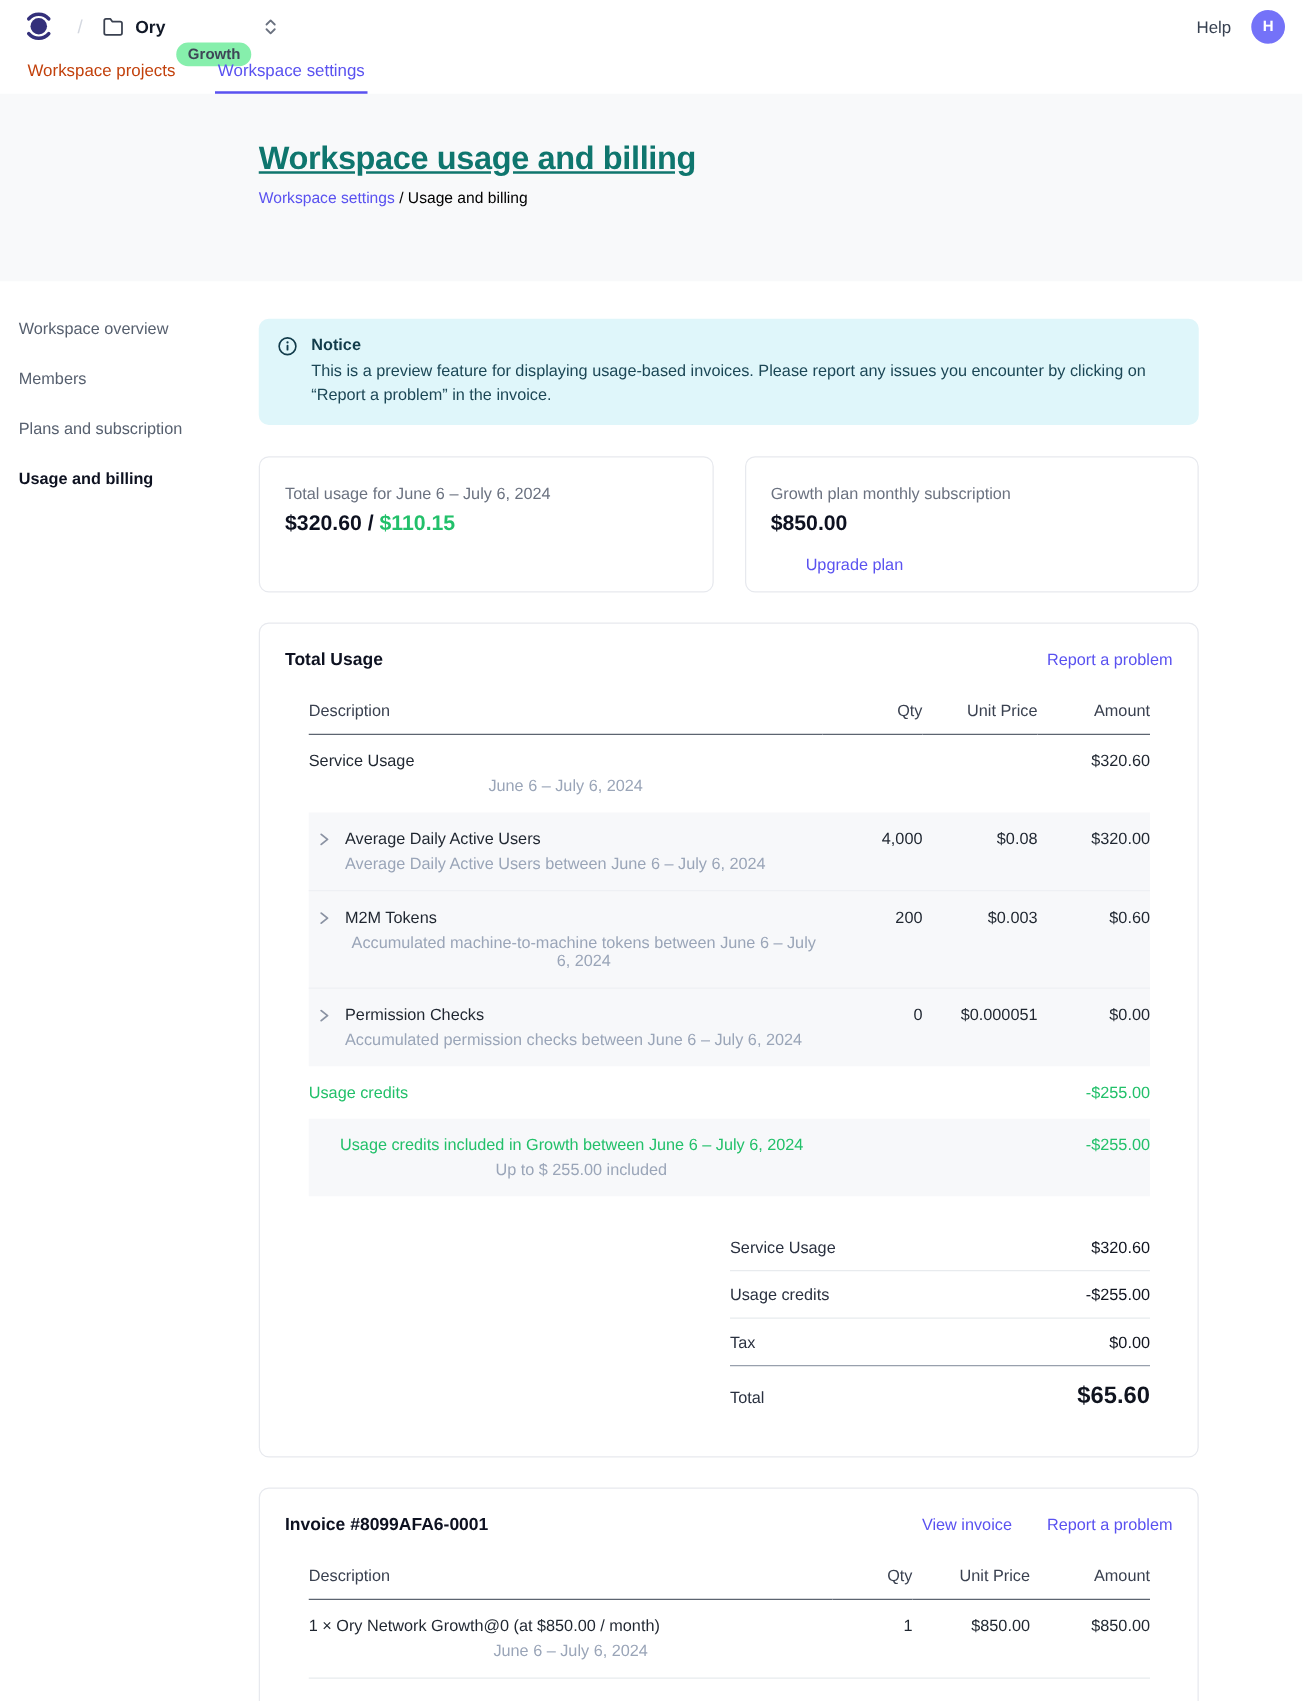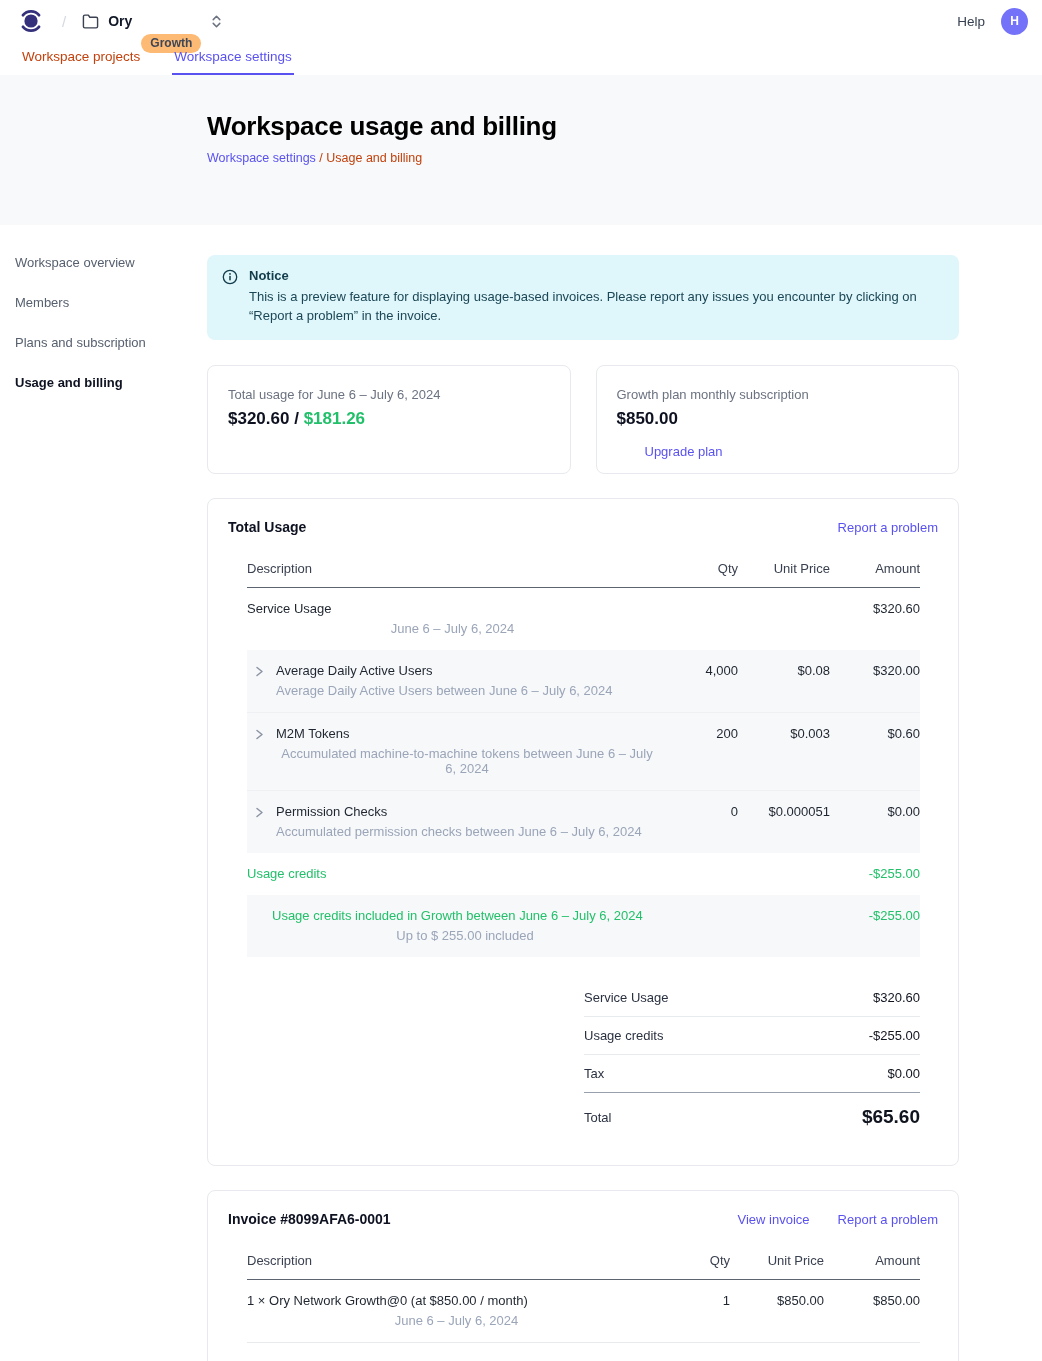--- a/index.html
+++ b/index.html
@@ -5,37 +5,37 @@
   * { margin:0; padding:0; box-sizing:border-box; }
   html,body { width:1042px; background:#ffffff; font-family:"Liberation Sans","DejaVu Sans",sans-serif; color:#1c2130; }
   body { height:1361px; overflow:hidden; }
 
   
   .topbar { height:42px; display:flex; align-items:center; padding:0 14px 0 18px; background:#fff; }
   .logo { width:26px; height:26px; display:block; }
   .bc-slash { color:#d4d8e0; font-size:15px; margin:0 16px 0 18px; }
   .folder-ic { width:17px; height:17px; display:block; }
   .org-name { font-size:14px; font-weight:600; color:#111827; margin-left:9px; }
-  .plan-badge { margin-left:9px; background:#fdba74; color:#3e4657; font-size:12px; font-weight:600; padding:2px 9px 3px; border-radius:10px;margin-top:44px; }
+  .plan-badge { margin-left:9px; background:#86efac; color:#3e4657; font-size:12px; font-weight:600; padding:2px 9px 3px; border-radius:10px;margin-top:44px; }
   .selector-ic { width:15px; height:15px; margin-left:8px; display:block; }
   .topbar-right { margin-left:auto; display:flex; align-items:center; gap:16px; }
   .help-link { font-size:13.5px; color:#374151; cursor:pointer; }
   .avatar { width:27px; height:27px; border-radius:50%; background:#7472f8; color:#fff; font-size:12px; font-weight:700; display:flex; align-items:center; justify-content:center; cursor:pointer; }
 
   
   .tabbar { height:33px; display:flex; align-items:flex-end; gap:30px; padding:0 0 0 20px; background:#fff; }
   .tab { font-size:13.5px; color:#c2410c; padding:0 2px 9px; cursor:pointer; border-bottom:2.5px solid transparent; }
   .tab.active { color:#5a52f0; border-bottom-color:#5a52f0; font-weight:500; }
 
   
   .hero { background:#f8f9fa; height:150px; padding:36px 0 0 207px; }
-  .hero-title { font-size:26px; font-weight:700; color:#000000; letter-spacing:-0.3px; }
+  .hero-title { font-size:26px; font-weight:700; color:#0f766e; letter-spacing:-0.3px;text-decoration:underline; }
   .hero-bc { margin-top:9px; font-size:12.5px; }
   .hero-bc .bc-link { color:#5a52f0; cursor:pointer; }
-  .hero-bc .bc-rest { color:#c2410c; }
+  .hero-bc .bc-rest { color:#000000; }
 
   
   .main { display:flex; align-items:flex-start; }
   .sidebar { width:207px; flex:0 0 207px; padding:30px 0 0 15px; }
   .side-item { font-size:13px; color:#57606f; margin-bottom:25px; cursor:pointer; }
   .side-item.active { color:#0d1120; font-weight:700; }
   .content { width:752px; flex:0 0 752px; padding-top:30px; }
 
   
   .notice { background:#dff6fa; border-radius:8px; padding:13px 18px 15px 15px; display:flex; gap:11px; }
@@ -137,21 +137,21 @@
       </svg>
       <div>
         <div class="notice-title">Notice</div>
         <div class="notice-body">This is a preview feature for displaying usage-based invoices. Please report any issues you encounter by clicking on “Report a problem” in the invoice.</div>
       </div>
     </div>
 
     <div class="cards-row">
       <div class="scard">
         <div class="scard-label">Total usage for June 6 – July 6, 2024</div>
-        <div class="scard-value"><span>$320.60</span><span> / </span><span class="green">$181.26</span></div>
+        <div class="scard-value"><span>$320.60</span><span> / </span><span class="green">$110.15</span></div>
       </div>
       <div class="scard">
         <div class="scard-label">Growth plan monthly subscription</div>
         <div class="scard-value">$850.00</div>
         <span class="upgrade-link">Upgrade plan</span>
       </div>
     </div>
 
     <section class="bigcard">
       <div class="bigcard-head">

